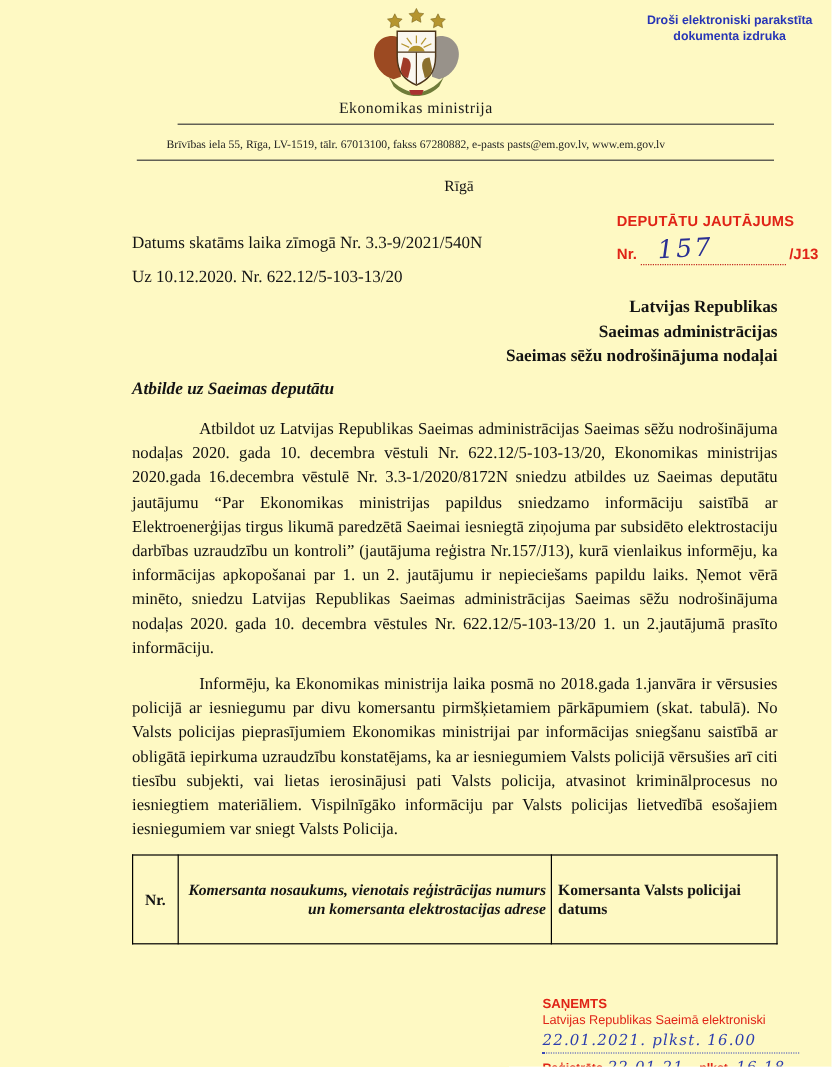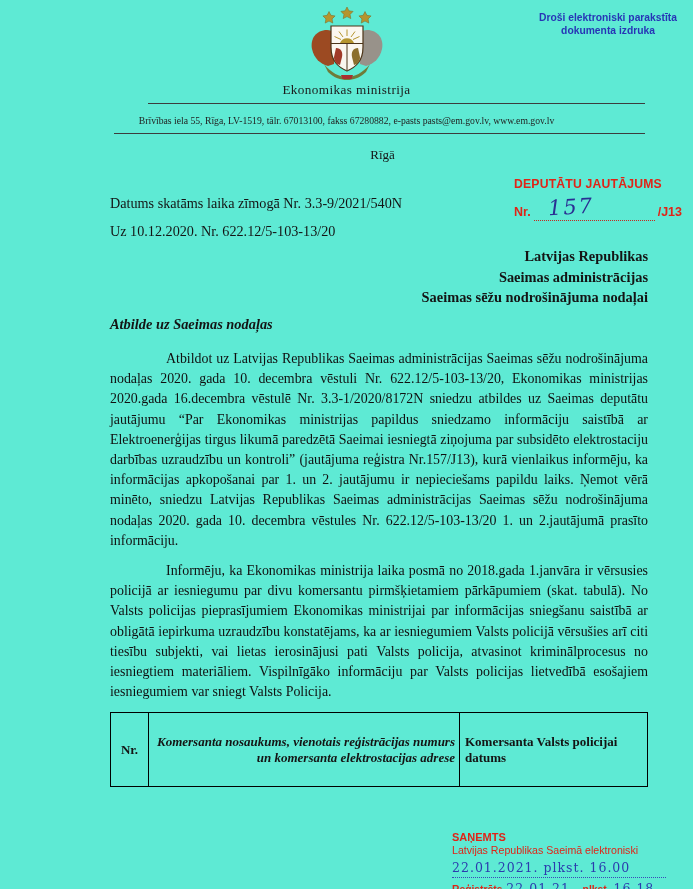--- a/index.html
+++ b/index.html
@@ -1,19 +1,19 @@
 <!DOCTYPE html>
 <html><head>
 <meta charset="utf-8">
 <style>
   * { margin:0; padding:0; box-sizing:border-box; }
   html,body { background:#ffffff; }
   .page {
     position:relative; width:693px; height:889px; margin:0 auto;
-    background:#5eead4; overflow:hidden;
+    background:#fef9c3; overflow:hidden;
     font-family:"Liberation Serif", serif; color:#141414;
   }
   
   .print-note {
     position:absolute; top:11px; right:16px; text-align:center;
     font-family:"Liberation Sans", sans-serif; font-weight:bold;
     font-size:10.3px; line-height:1.3; color:#2735b6;
   }
   
   .emblem { position:absolute; top:6px; left:50%; transform:translateX(-50%); }
@@ -58,21 +58,21 @@
   .tbl { width:100%; border-collapse:collapse; margin-top:4px; }
   .tbl th { border:1.3px solid #000; font-weight:bold; font-size:13px; height:74px; vertical-align:middle; padding:2px 4px; }
   .tbl .c1 { width:38px; text-align:center; }
   .tbl .c2 { text-align:right;font-style:italic; }
   .tbl .c3 { width:188px; text-align:left; padding-left:5px; }
   
   .recv-stamp { position:absolute; top:831px; left:452px; width:214px; font-family:"Liberation Sans", sans-serif; }
   .rs-title { color:#e02417; font-weight:bold; font-size:11px; }
   .rs-sub { color:#e02417; font-weight:normal; font-size:10.6px; margin-top:1px; }
   .hand {
-    color:#2b3cae; font-family:"DejaVu Serif", serif; 
+    color:#2b3cae; font-family:"DejaVu Serif", serif; font-style:italic;
     font-size:12.5px; letter-spacing:1px; white-space:nowrap;
   }
   .rs-hand-line { border-bottom:1.4px dotted #3a49b8; margin-top:2px; padding-bottom:1px; }
   .rs-line { margin-top:3px; display:flex; align-items:baseline; gap:4px; font-size:10.3px; }
   .rs-label { color:#e02417; font-weight:bold; white-space:nowrap; }
   .hand.u { border-bottom:1.4px dotted #3a49b8; }
 </style>
 </head>
 <body>
 
@@ -131,21 +131,21 @@
   </div>
 
   <div class="recipient">
     <div>Latvijas Republikas</div>
     <div>Saeimas administrācijas</div>
     <div>Saeimas sēžu nodrošinājuma nodaļai</div>
   </div>
 
   <div class="main">
     <div class="subject">
-      <div>Atbilde uz Saeimas nodaļas</div>
+      <div>Atbilde uz Saeimas deputātu</div>
     </div>
     <p class="para">Atbildot uz Latvijas Republikas Saeimas administrācijas Saeimas sēžu nodrošinājuma nodaļas 2020. gada 10. decembra vēstuli Nr. 622.12/5-103-13/20, Ekonomikas ministrijas 2020.gada 16.decembra vēstulē Nr. 3.3-1/2020/8172N sniedzu atbildes uz Saeimas deputātu jautājumu “Par Ekonomikas ministrijas papildus sniedzamo informāciju saistībā ar Elektroenerģijas tirgus likumā paredzētā Saeimai iesniegtā ziņojuma par subsidēto elektrostaciju darbības uzraudzību un kontroli” (jautājuma reģistra Nr.157/J13), kurā vienlaikus informēju, ka informācijas apkopošanai par 1. un 2. jautājumu ir nepieciešams papildu laiks. Ņemot vērā minēto, sniedzu Latvijas Republikas Saeimas administrācijas Saeimas sēžu nodrošinājuma nodaļas 2020. gada 10. decembra vēstules Nr. 622.12/5-103-13/20 1. un 2.jautājumā prasīto informāciju.</p>
     <p class="para">Informēju, ka Ekonomikas ministrija laika posmā no 2018.gada 1.janvāra ir vērsusies policijā ar iesniegumu par divu komersantu pirmšķietamiem pārkāpumiem (skat. tabulā). No Valsts policijas pieprasījumiem Ekonomikas ministrijai par informācijas sniegšanu saistībā ar obligātā iepirkuma uzraudzību konstatējams, ka ar iesniegumiem Valsts policijā vērsušies arī citi tiesību subjekti, vai lietas ierosinājusi pati Valsts policija, atvasinot kriminālprocesus no iesniegtiem materiāliem. Vispilnīgāko informāciju par Valsts policijas lietvedībā esošajiem iesniegumiem var sniegt Valsts Policija.</p>
 
     <table class="tbl">
       <tbody>
         <tr>
           <th class="c1">Nr.</th>
           <th class="c2">Komersanta nosaukums, vienotais reģistrācijas numurs un komersanta elektrostacijas adrese</th>
           <th class="c3">Komersanta Valsts policijai datums</th>

